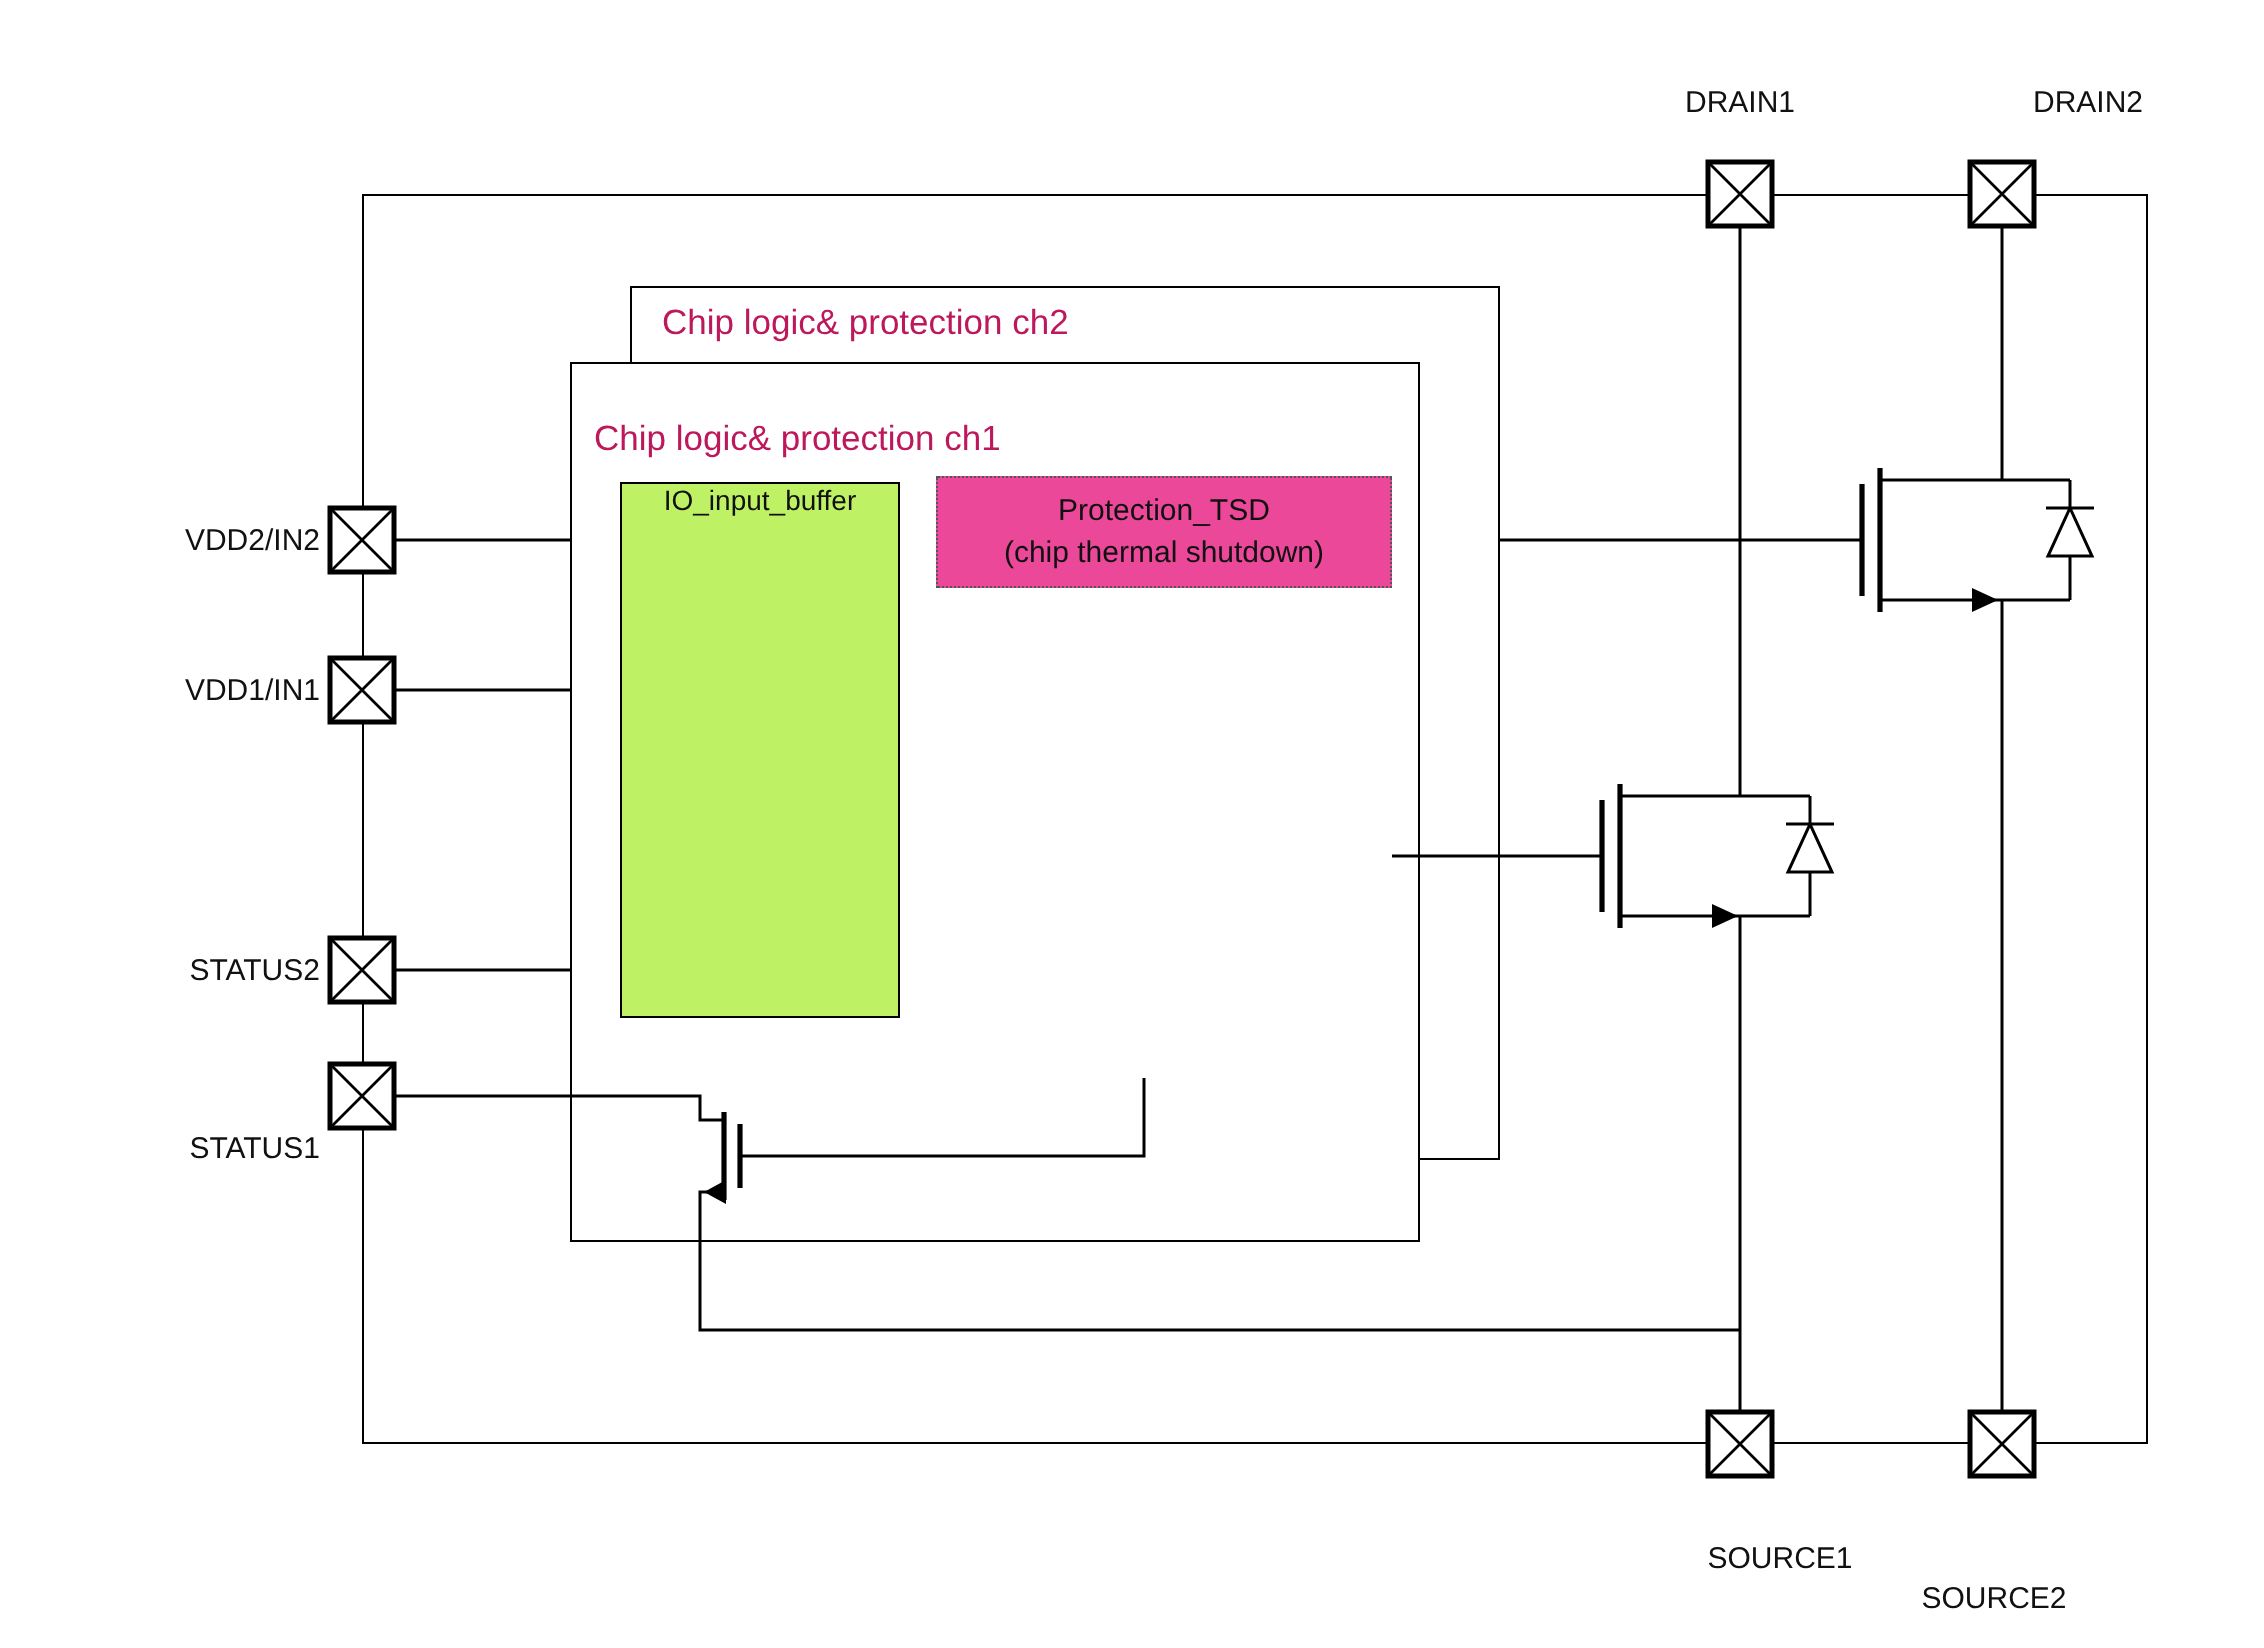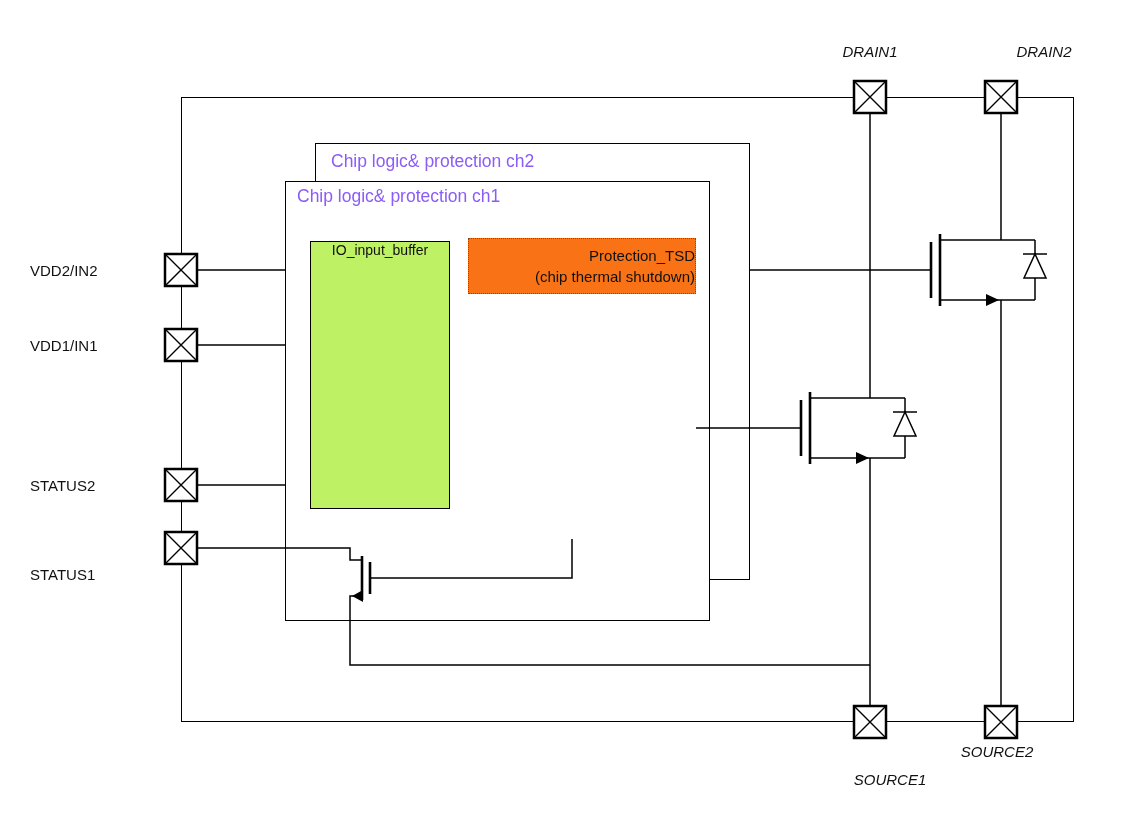--- a/index.html
+++ b/index.html
@@ -3,55 +3,55 @@
 <meta charset="utf-8">
 <style>
   html,body { margin:0; padding:0; background:#fff; }
   .canvas {
     position:relative; width:1132px; height:824px; background:#fff;
     font-family:"Liberation Sans","DejaVu Sans",sans-serif; color:#111;
     overflow:hidden;
   }
   .box { position:absolute; box-sizing:border-box; border:1.5px solid #000; }
   .ch-box { background:#fff; }
-  .box-title { position:absolute; font-size:17.5px; white-space:nowrap; color:#8b5cf6; }
+  .box-title { position:absolute; font-size:17.5px; white-space:nowrap; color:#be185d; }
   .io-box {
     position:absolute; box-sizing:border-box; border:1.3px solid #000; background:#bef264;
     display:flex; align-items:flex-start; justify-content:center;
     font-size:14px; text-align:center;
   }
   .dotted-box {
-    position:absolute; box-sizing:border-box; border:1.4px dotted #555; background:#f97316;
-    display:flex; flex-direction:column; align-items:flex-end; justify-content:center;
+    position:absolute; box-sizing:border-box; border:1.4px dotted #555; background:#ec4899;
+    display:flex; flex-direction:column; align-items:center; justify-content:center;
     font-size:15px; line-height:21px; text-align:center;
   }
   svg.overlay { position:absolute; left:0; top:0; pointer-events:none; }
   .wire { stroke:#000; stroke-width:1.5; fill:none; }
   .bar  { stroke:#000; stroke-width:2.6; fill:none; }
   .arrow { fill:#000; stroke:none; }
   .diode-tri { fill:#fff; stroke:#000; stroke-width:1.5; }
   .pad rect { fill:#fff; stroke:#000; stroke-width:2.5; }
   .pad path { stroke:#000; stroke-width:1.4; fill:none; }
   .lbl { position:absolute; font-size:15px; line-height:19px; white-space:nowrap; }
-  .top-lbl { transform:translateX(-50%);font-style:italic; }
-  .left-lbl { left:30px; width:130px; }
+  .top-lbl { transform:translateX(-50%); }
+  .left-lbl { left:30px; width:130px; text-align:right; }
 </style>
 </head>
 <body>
 
 <div class="canvas">
 
   <div class="box" style="left:181px;top:97px;width:893px;height:625px"></div>
 
   <div class="box ch-box" style="left:315px;top:143px;width:435px;height:437px">
     <span class="box-title" style="left:15px;top:7px">Chip logic&amp; protection ch2</span>
   </div>
 
   <div class="box ch-box" style="left:285px;top:181px;width:425px;height:440px">
-    <span class="box-title" style="left:11px;top:4px">Chip logic&amp; protection ch1</span>
+    <span class="box-title" style="left:11px;top:27px">Chip logic&amp; protection ch1</span>
   </div>
 
   <div class="io-box" style="left:310px;top:241px;width:140px;height:268px">
     <span>IO_input_buffer</span>
   </div>
 
   <div class="dotted-box" style="left:468px;top:238px;width:228px;height:56px">
     <span>Protection_TSD</span>
     <span>(chip thermal shutdown)</span>
   </div>
@@ -141,20 +141,20 @@
     <g class="pad">
       <rect x="165" y="532" width="32" height="32"></rect>
       <path d="M165 532 L197 564 M197 532 L165 564"></path>
     </g>
   </svg>
 
   <div>
     <div class="lbl top-lbl" style="left:870px;top:42px">DRAIN1</div>
     <div class="lbl top-lbl" style="left:1044px;top:42px">DRAIN2</div>
     <div class="lbl top-lbl" style="left:890px;top:770px">SOURCE1</div>
-    <div class="lbl top-lbl" style="left:997px;top:742px">SOURCE2</div>
+    <div class="lbl top-lbl" style="left:997px;top:790px">SOURCE2</div>
     <div class="lbl left-lbl" style="top:261px">VDD2/IN2</div>
     <div class="lbl left-lbl" style="top:336px">VDD1/IN1</div>
     <div class="lbl left-lbl" style="top:476px">STATUS2</div>
     <div class="lbl left-lbl" style="top:565px">STATUS1</div>
   </div>
 
 </div>
 
 </body></html>

